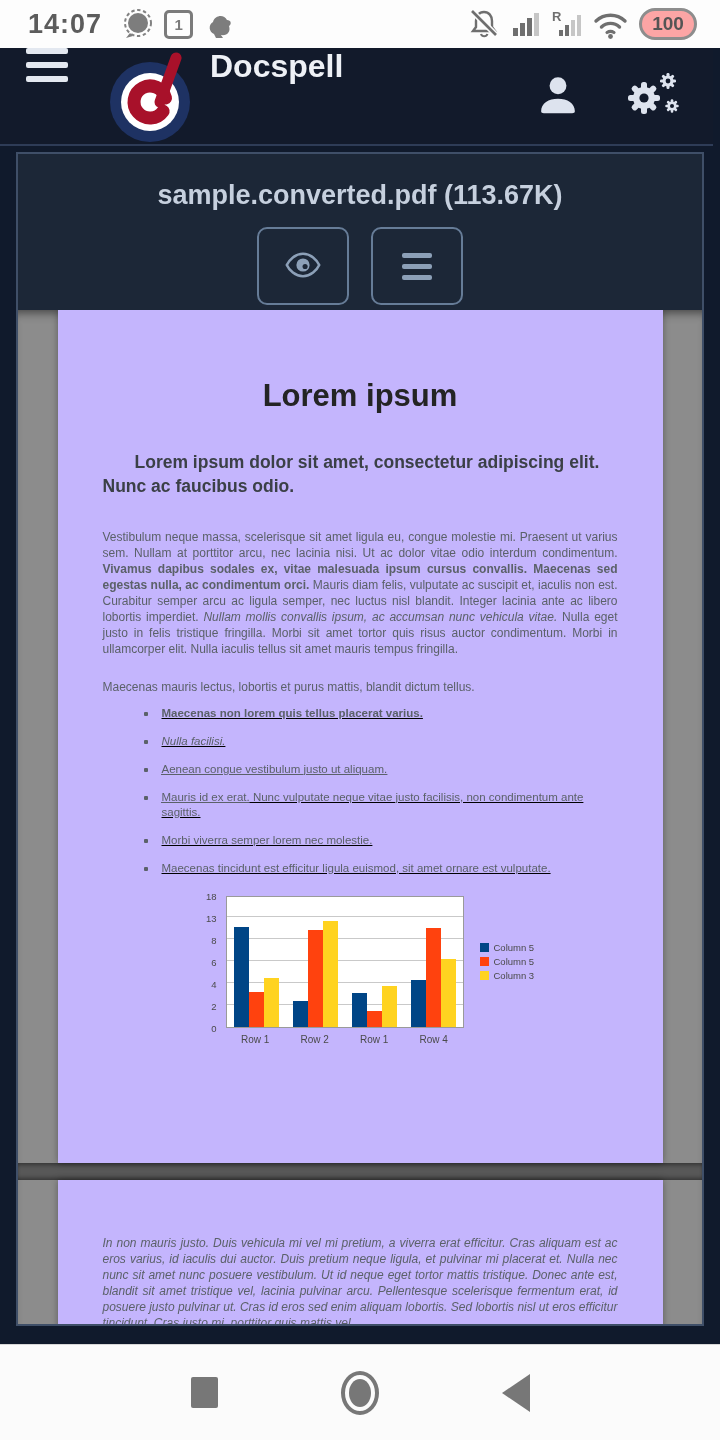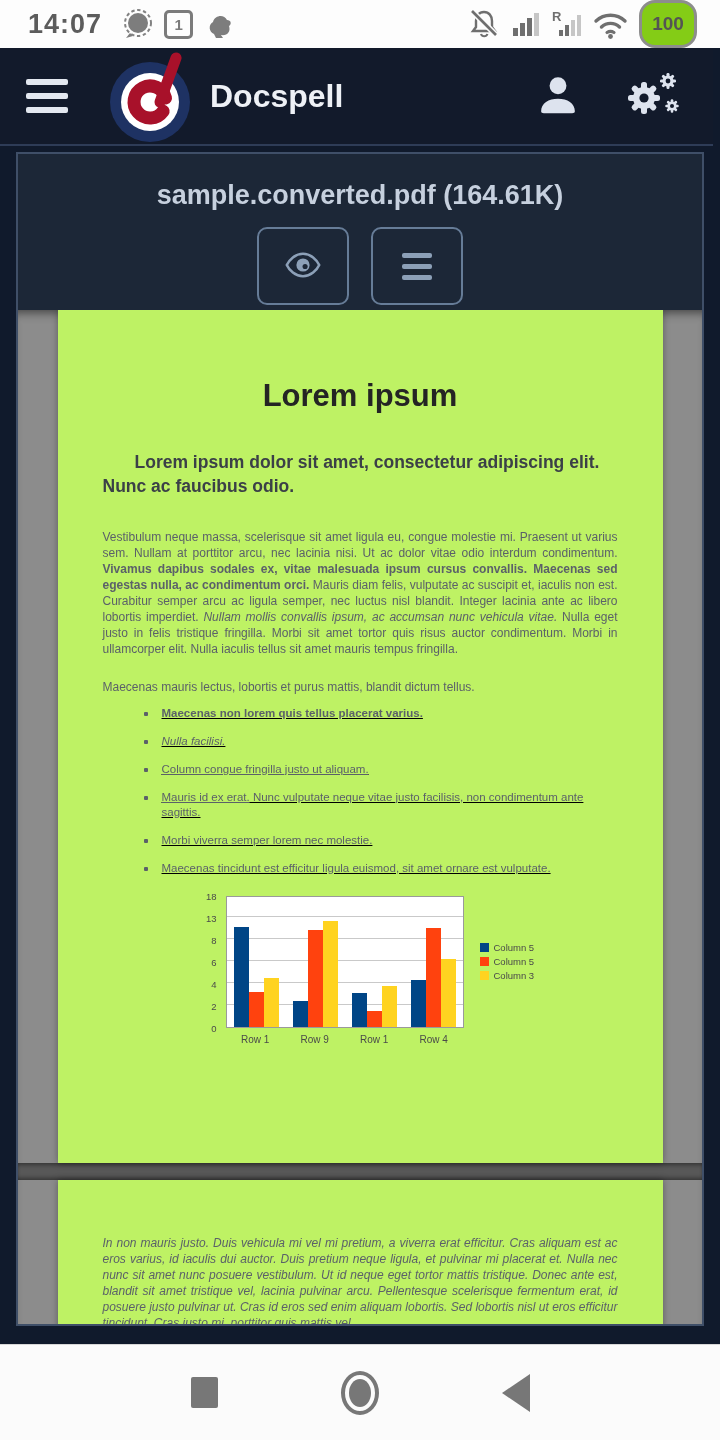--- a/index.html
+++ b/index.html
@@ -13,29 +13,29 @@
   .status-bar {
     position:absolute; top:0; left:0; width:720px; height:48px;
     background:#fdfdfd; display:flex; align-items:center; padding:0 18px 0 28px;
   }
   .sb-time { font-size:27px; font-weight:700; color:#5c5c5c; letter-spacing:1px; margin-right:14px; }
   .sb-icon { display:flex; align-items:center; justify-content:center; margin:0 5px; }
   .sb-spacer { flex:1; }
   .cal-icon { width:29px; height:29px; border:3px solid #7b7b7b; border-radius:5px;
     display:flex; align-items:center; justify-content:center; }
   .cal-day { font-size:15px; font-weight:700; color:#7b7b7b; }
-  .battery-pill { min-width:58px; height:48px; border:3px solid #8d8d8d; border-radius:16px;
-    background:#84cc16; display:flex; align-items:center; justify-content:center; padding:0 8px; }
+  .battery-pill { min-width:58px; height:32px; border:3px solid #8d8d8d; border-radius:16px;
+    background:#fca5a5; display:flex; align-items:center; justify-content:center; padding:0 8px; }
   .battery-pill span { font-size:19px; font-weight:700; color:#545454; }
 
   
   .app-bar {
     position:absolute; top:48px; left:0; width:713px; height:98px;
     background:#121a2b; border-bottom:2px solid #2e3c57;
-    display:flex; align-items:center; padding:0 32px 0 26px;
+    display:flex; padding:0 32px 0 26px;
   }
   .hamburger { width:42px; height:34px; display:flex; flex-direction:column; justify-content:space-between; cursor:pointer; }
   .hamburger i { display:block; height:6px; border-radius:2px; background:#e3e8f0; }
   .logo { margin-left:40px; width:84px; height:96px; display:flex; align-items:flex-end; }
   .app-title { margin-left:18px; font-size:32px; font-weight:700; color:#eef1f6; }
   .icon-btn { background:none; border:none; cursor:pointer; display:flex; align-items:center; }
   .user-btn { margin-left:auto; }
   .settings-btn { margin-left:44px; }
 
   
@@ -52,21 +52,21 @@
     display:flex; align-items:center; justify-content:center; cursor:pointer; color:#8ca0b8;
   }
   .menu-bars { display:flex; flex-direction:column; gap:6px; }
   .menu-bars i { display:block; width:30px; height:5px; border-radius:2px; background:#8ca0b8; }
 
   
   .viewer {
     flex:1; background:#8c8c8c; overflow:hidden; position:relative;
     box-shadow: inset 0 9px 10px -6px rgba(0,0,0,0.5);
   }
-  .page { width:605px; margin:0 auto; background:#bef264; position:relative;
+  .page { width:605px; margin:0 auto; background:#c4b5fd; position:relative;
     box-shadow:0 0 7px rgba(0,0,0,0.35); }
   .page1 { height:853px; }
   .page-gap { height:17px; background:#585858;
     box-shadow: inset 0 4px 4px -2px rgba(0,0,0,0.4), inset 0 -4px 4px -2px rgba(0,0,0,0.4); }
   .page2 { height:150px; overflow:hidden;font-style:italic; }
 
   .doc-title { position:absolute; top:68px; left:0; width:100%; text-align:center;
     font-size:31px; font-weight:700; color:#242424; }
   .doc-subtitle { position:absolute; top:140px; left:45px; width:515px;
     font-size:17.5px; font-weight:700; color:#3b4047; line-height:1.38; text-indent:32px; }
@@ -224,21 +224,21 @@
           </g>
           <circle cx="47" cy="36" r="2" fill="#121a2b"></circle>
         </g>
       </svg>
     </span>
   </button>
 </div>
 
 <div class="panel">
   <div class="panel-header">
-    <div class="panel-title">sample.converted.pdf (164.61K)</div>
+    <div class="panel-title">sample.converted.pdf (113.67K)</div>
     <div class="panel-actions">
       <button class="panel-btn">
         <span>
           <svg width="36" height="30" viewBox="0 0 24 18">
             <path d="M12 1.5C6.8 1.5 2.8 5.5 1.2 9c1.6 3.5 5.6 7.5 10.8 7.5S21.2 12.5 22.8 9C21.2 5.5 17.2 1.5 12 1.5z" fill="none" stroke="#8ca0b8" stroke-width="1.7"></path>
             <circle cx="12" cy="9" r="4.4" fill="#8ca0b8"></circle>
             <circle cx="13.4" cy="10" r="1.7" fill="#1c2737"></circle>
           </svg>
         </span>
       </button>
@@ -254,21 +254,21 @@
 
   <div class="viewer">
     <div class="page page1">
       <div class="doc-title">Lorem ipsum</div>
       <div class="doc-subtitle">Lorem ipsum dolor sit amet, consectetur adipiscing elit. Nunc ac faucibus odio.</div>
       <p class="doc-para para1" id="para1"><span>Vestibulum neque massa, scelerisque sit amet ligula eu, congue molestie mi. Praesent ut varius sem. Nullam at porttitor arcu, nec lacinia nisi. Ut ac dolor vitae odio interdum condimentum. </span><span style="font-weight: bold;">Vivamus dapibus sodales ex, vitae malesuada ipsum cursus convallis. Maecenas sed egestas nulla, ac condimentum orci.</span><span> Mauris diam felis, vulputate ac suscipit et, iaculis non est. Curabitur semper arcu ac ligula semper, nec luctus nisl blandit. Integer lacinia ante ac libero lobortis imperdiet. </span><span style="font-style: italic;">Nullam mollis convallis ipsum, ac accumsan nunc vehicula vitae.</span><span> Nulla eget justo in felis tristique fringilla. Morbi sit amet tortor quis risus auctor condimentum. Morbi in ullamcorper elit. Nulla iaculis tellus sit amet mauris tempus fringilla.</span></p>
       <p class="doc-para para2">Maecenas mauris lectus, lobortis et purus mattis, blandit dictum tellus.</p>
       <ul class="doc-bullets" id="bullets">
           <li><span style="font-weight: bold;">Maecenas non lorem quis tellus placerat varius.</span></li>
           <li><span style="font-style: italic;">Nulla facilisi.</span></li>
-          <li><span style="text-decoration: underline;">Column congue fringilla justo ut aliquam. </span></li>
+          <li><span style="text-decoration: underline;">Aenean congue vestibulum justo ut aliquam. </span></li>
           <li><span style="text-decoration: underline;">Mauris id ex erat.</span><span> Nunc vulputate neque vitae justo facilisis, non condimentum ante sagittis.</span></li>
           <li><span>Morbi viverra semper lorem nec molestie.</span></li>
           <li><span>Maecenas tincidunt est efficitur ligula euismod, sit amet ornare est vulputate.</span></li>
         </ul>
 
       <div class="chart">
         <div class="chart-yaxis" id="chart-yaxis">
             <span class="ytick" style="bottom: -6px;">0</span>
             <span class="ytick" style="bottom: 16px;">2</span>
             <span class="ytick" style="bottom: 38px;">4</span>
@@ -303,21 +303,21 @@
               </div>
               <div class="bar-group">
                 <div class="bar" style="height: 47.3px; background: rgb(0, 69, 134);"></div>
                 <div class="bar" style="height: 99px; background: rgb(255, 66, 14);"></div>
                 <div class="bar" style="height: 68.2px; background: rgb(255, 211, 32);"></div>
               </div>
             </div>
         </div>
         <div class="chart-xlabels" id="chart-xlabels">
             <span>Row 1</span>
-            <span>Row 9</span>
+            <span>Row 2</span>
             <span>Row 1</span>
             <span>Row 4</span>
           </div>
         <div class="chart-legend" id="chart-legend">
             <div class="legend-item">
               <span class="legend-swatch" style="background: rgb(0, 69, 134);"></span>
               <span>Column 5</span>
             </div>
             <div class="legend-item">
               <span class="legend-swatch" style="background: rgb(255, 66, 14);"></span>

